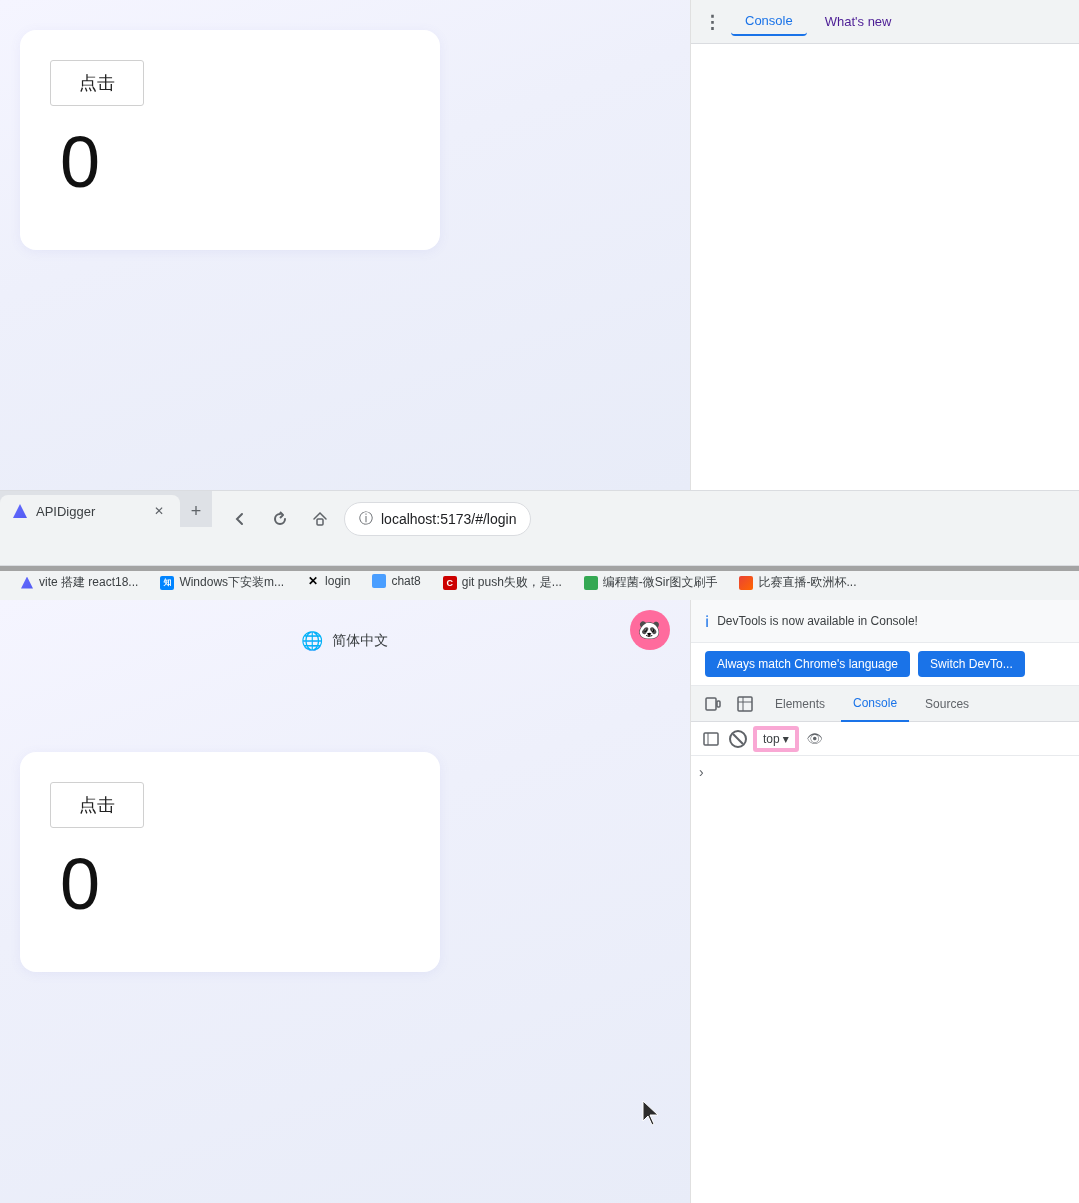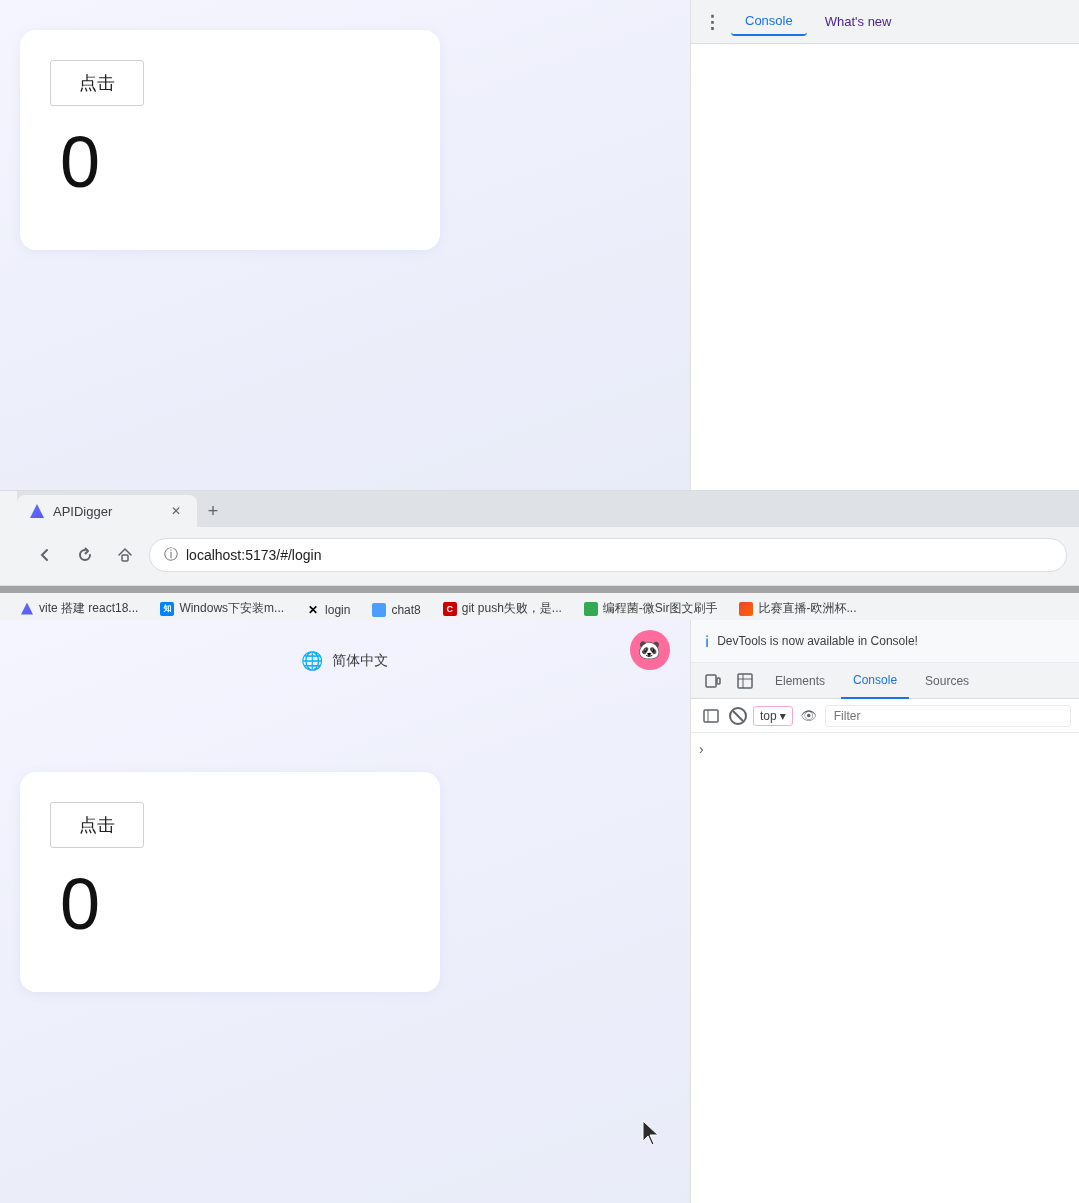--- a/index.html
+++ b/index.html
@@ -108,27 +108,25 @@
     }
 
     .devtools-empty {
       flex: 1;
       background: white;
     }
 
     
     .chrome-taskbar {
       width: 100%;
-      height: 96px;
+      height: 76px;
       background: #f1f3f4;
       border-top: 1px solid #dadce0;
       border-bottom: 1px solid #dadce0;
       display: flex;
-      flex-direction: column;
-      padding-left: 17px;
     }
 
     
     .tab-bar {
       height: 36px;
       background: #dee1e6;
       display: flex;
       align-items: flex-end;
       padding-left: 0;
     }
@@ -221,24 +219,24 @@
     .address-icon {
       color: #5f6368;
       font-size: 14px;
     }
 
     
     .bookmarks-row {
       height: 34px;
       background: #f1f3f4;
       display: flex;
-      align-items: flex-end;
+      align-items: flex-start;
       padding: 0 12px;
       gap: 6px;
-      border-top: 7px solid #a3a3a3;
+      border-top: 5px solid #a3a3a3;
       overflow: hidden;
     }
 
     .bookmark-item {
       display: flex;
       align-items: center;
       gap: 5px;
       padding: 3px 8px;
       border-radius: 4px;
       font-size: 12px;
@@ -454,21 +452,21 @@
     }
 
     .top-dropdown {
       display: flex;
       align-items: center;
       gap: 3px;
       font-size: 12px;
       color: #3c4043;
       cursor: pointer;
       padding: 2px 6px;
-      border: 1px solid #f9a8d4;
+      border: 4px solid #f9a8d4;
       border-radius: 3px;
     }
 
     .eye-icon {
       width: 20px;
       height: 20px;
       display: flex;
       align-items: center;
       justify-content: center;
       color: #5f6368;
@@ -715,20 +713,24 @@
     </div>
   </div>
 
   <div class="devtools-bottom">
 
     <div class="devtools-notification">
       <span class="info-icon">ℹ</span>
       <span>DevTools is now available in Console!</span>
     </div>
 
+    <div class="devtools-action-btns">
+      <button class="action-btn-blue">Always match Chrome's language</button>
+      <button class="action-btn-blue2">Switch DevTo...</button>
+    </div>
 
     <div class="devtools-panel-tabs">
       <div class="panel-tab-icon">
         <svg width="16" height="16" viewBox="0 0 16 16" fill="none">
           <rect x="1" y="2" width="10" height="12" rx="1" stroke="#5f6368" stroke-width="1.5"></rect>
           <rect x="12" y="5" width="3" height="6" rx="1" stroke="#5f6368" stroke-width="1.5"></rect>
         </svg>
       </div>
       <div class="panel-tab-icon">
         <svg width="16" height="16" viewBox="0 0 16 16" fill="none">
@@ -754,21 +756,20 @@
           <rect x="1" y="2" width="14" height="12" rx="1" stroke="#5f6368" stroke-width="1.5"></rect>
           <line x1="5" y1="2" x2="5" y2="14" stroke="#5f6368" stroke-width="1"></line>
         </svg>
       </div>
       <div class="console-ban-icon"></div>
       <div class="top-dropdown">
         <span>top</span>
         <span>▾</span>
       </div>
       <div class="eye-icon">👁</div>
-      <input class="filter-input" type="text" placeholder="Filter" style="">
     </div>
 
     <div class="console-content">
       <div class="console-prompt">
         <span class="chevron-right">›</span>
       </div>
     </div>
   </div>
 </div>
 

